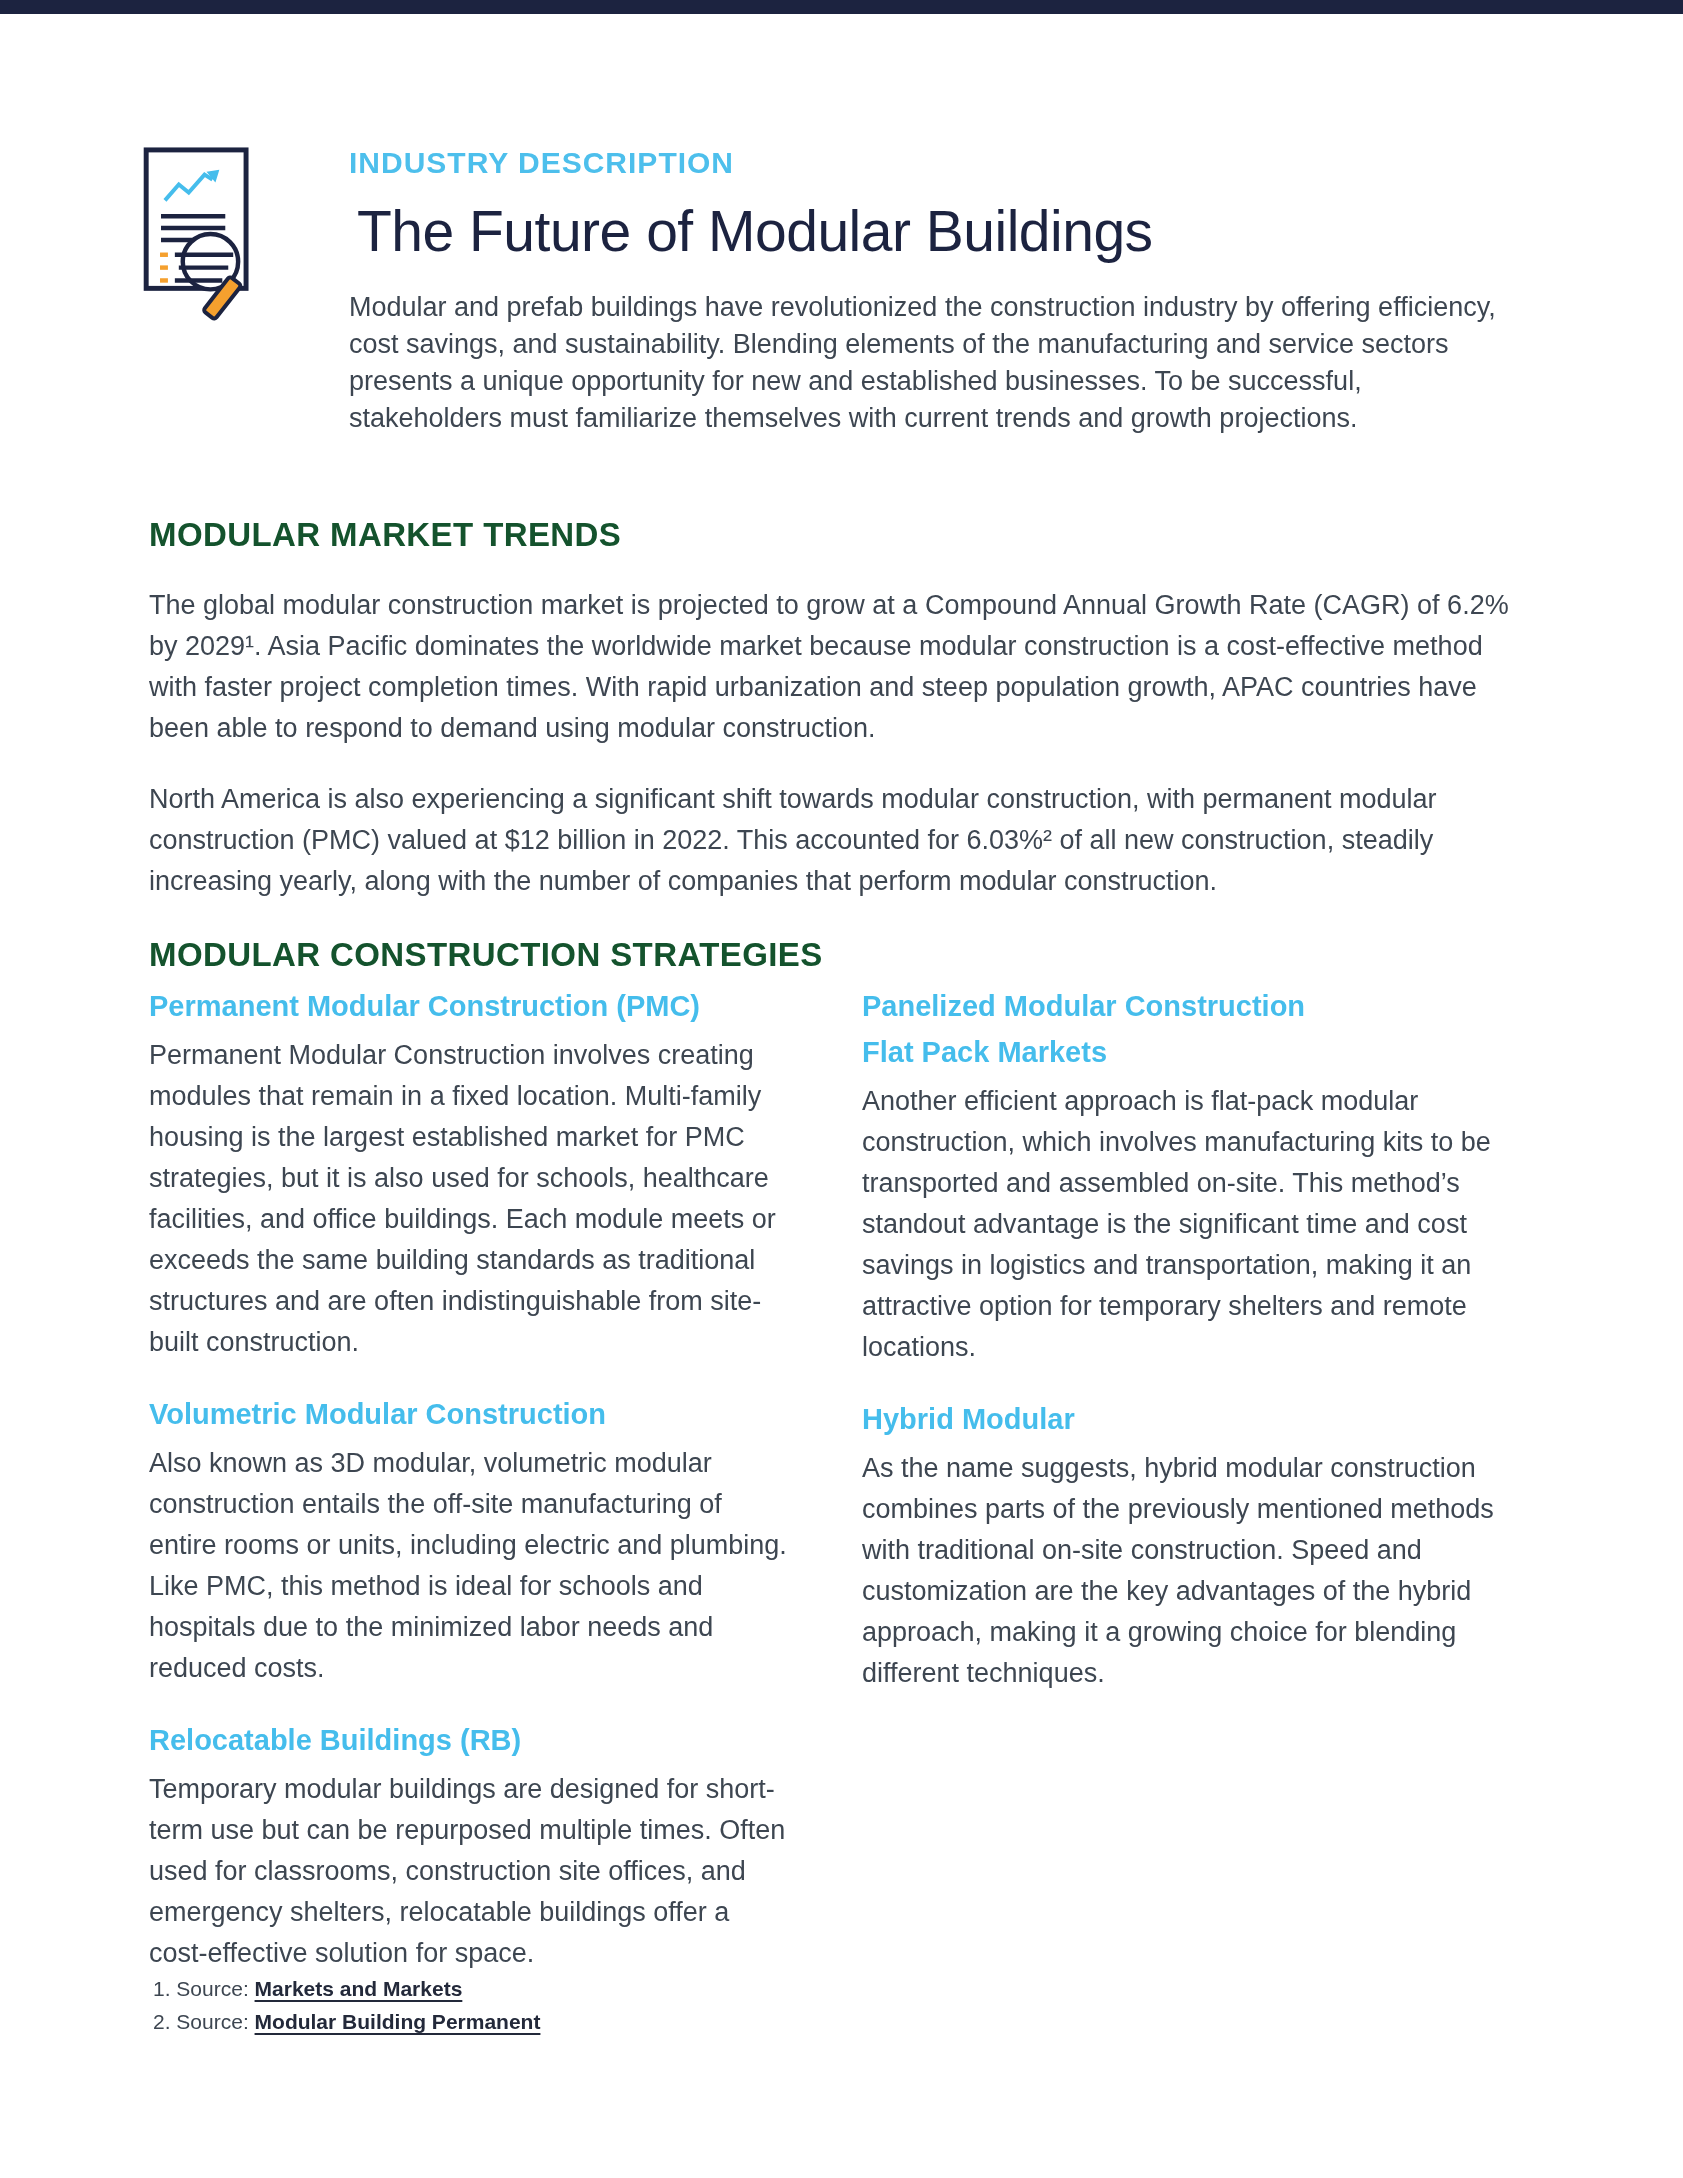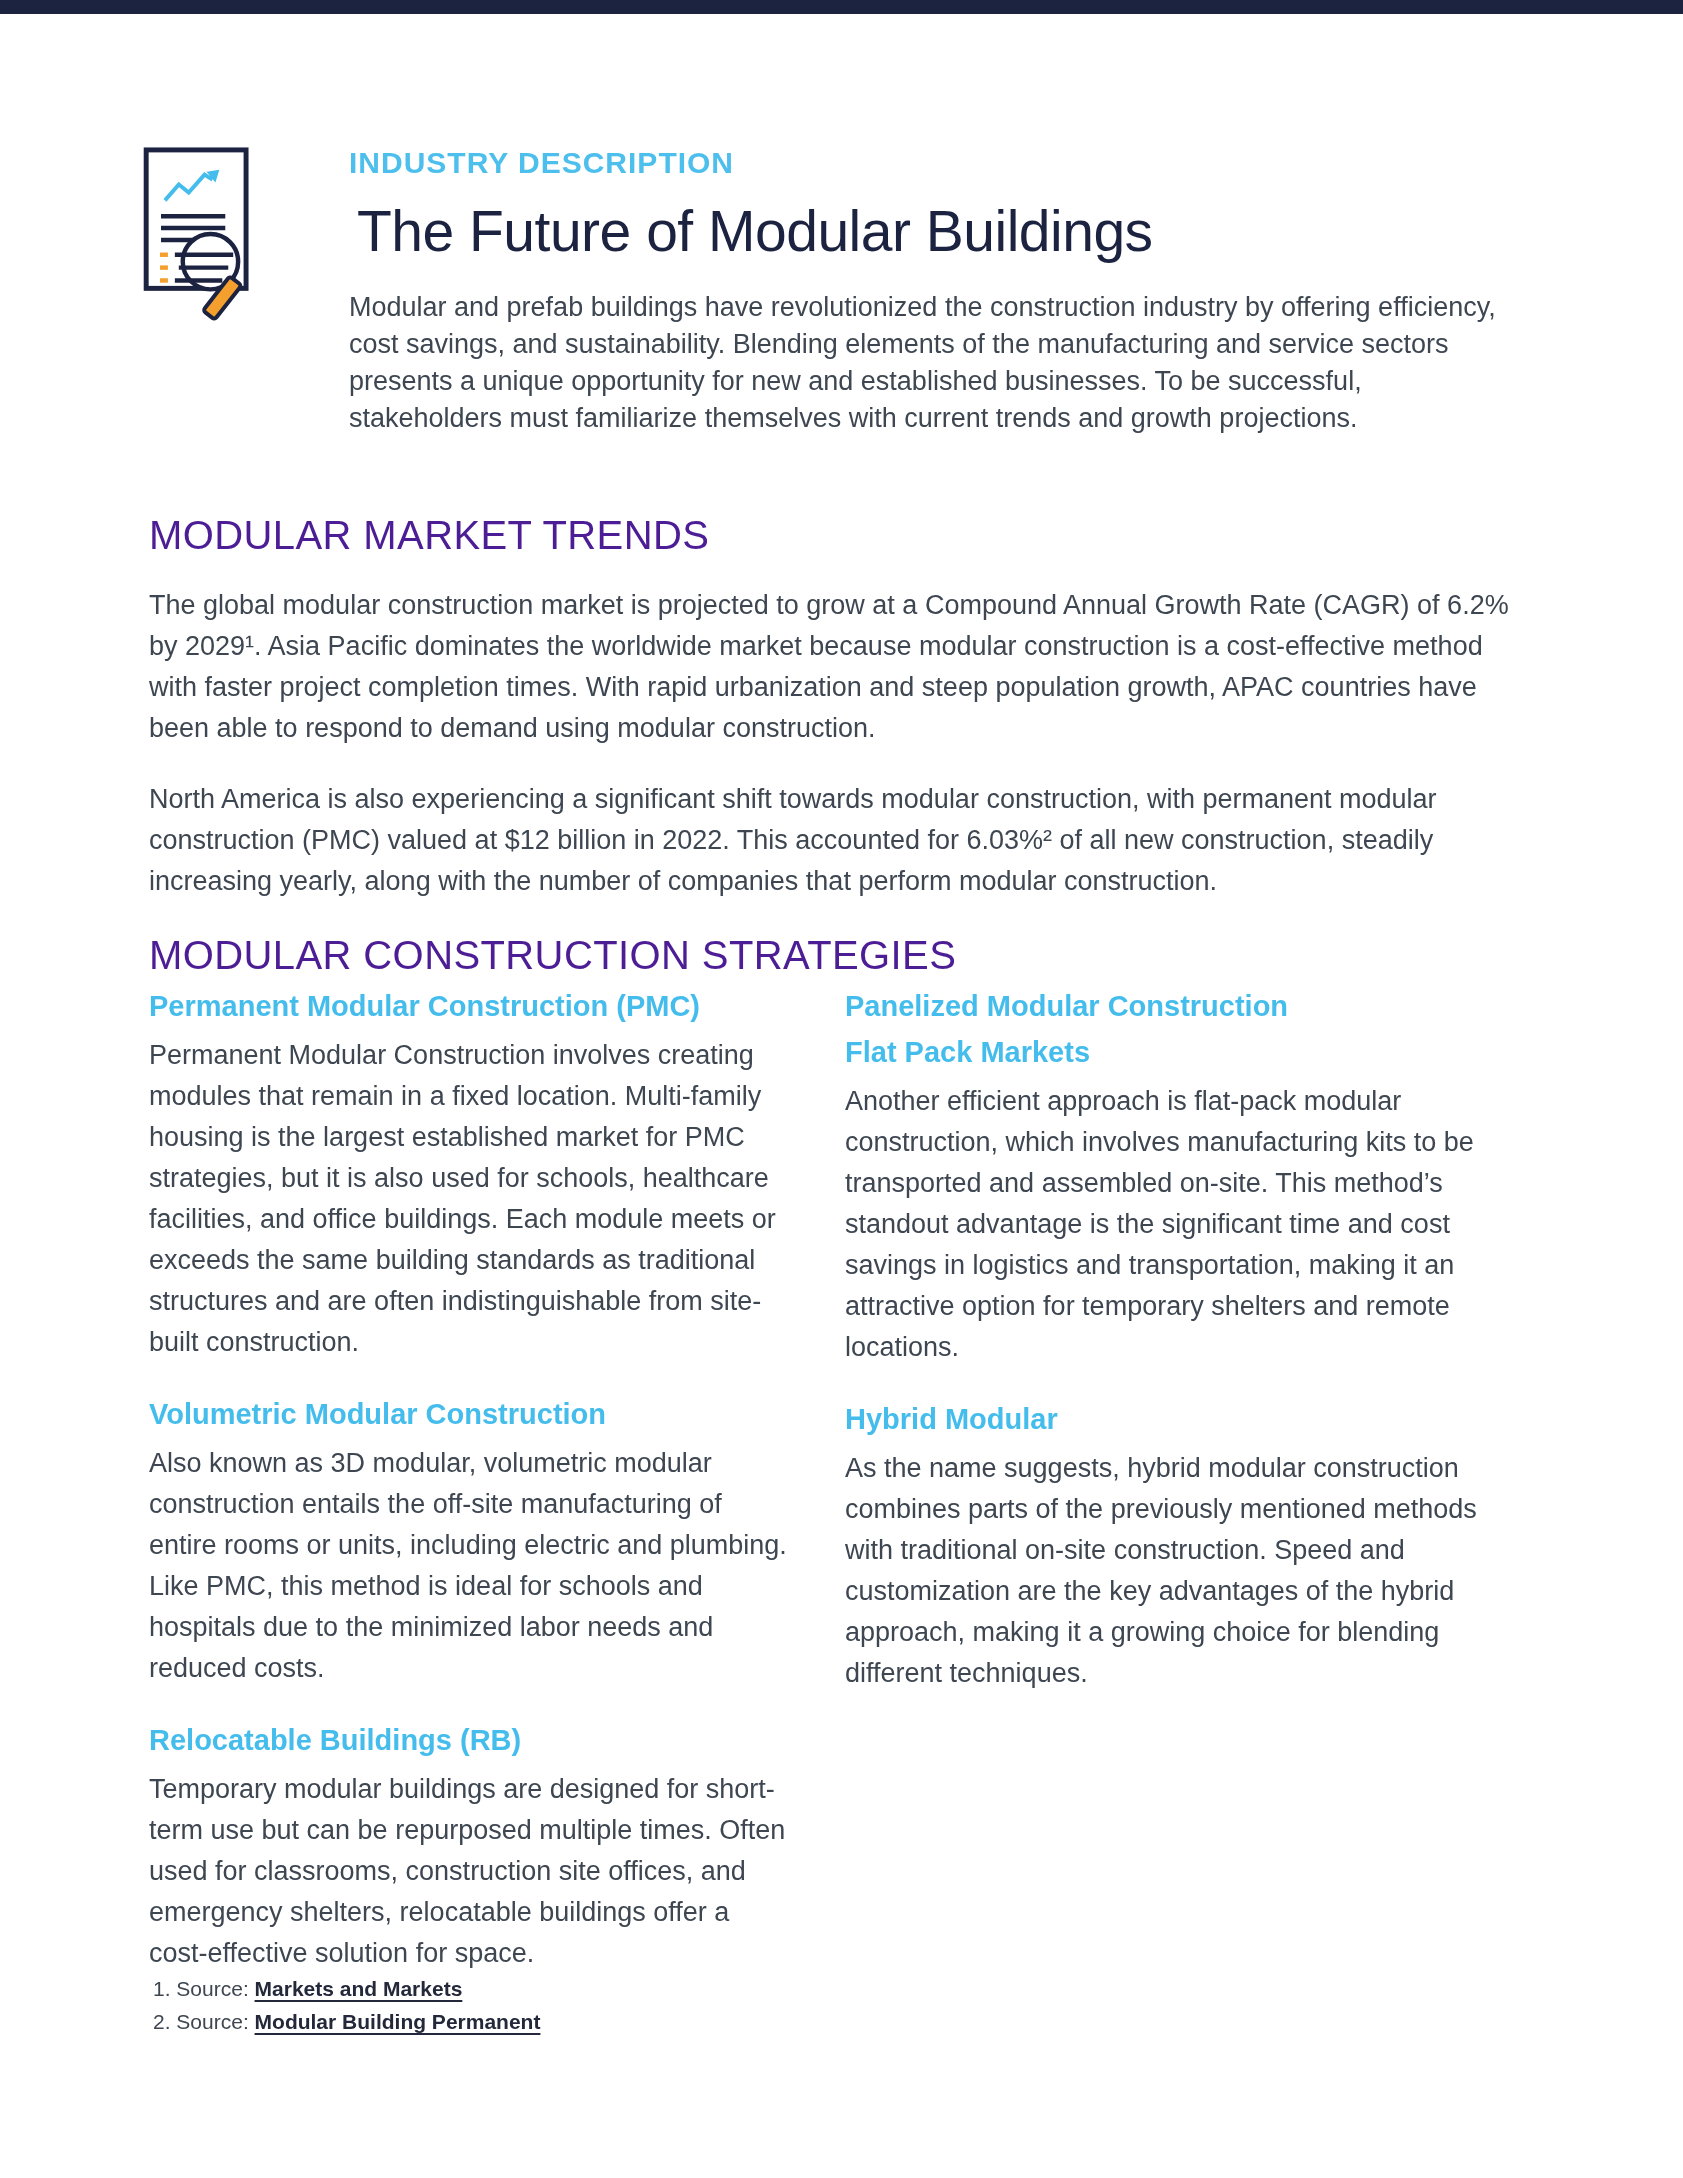--- a/index.html
+++ b/index.html
@@ -31,30 +31,30 @@
   }
   .intro {
     margin:25px 0 0 0;
     font-size:27px; line-height:37px; color:#3d4651;
     width:1173px;
   }
   
   .main { position:absolute; left:149px; top:515px; width:1386px; }
   .section-heading {
     margin:0;
-    font-size:40px; font-weight:400; letter-spacing:0.4px;
-    color:#4c1d95; line-height:40px;
+    font-size:33px; font-weight:700; letter-spacing:0.4px;
+    color:#14532d; line-height:40px;
   }
   .trends-p { margin:30px 0 0 0; font-size:27px; line-height:41px; width:1384px; }
   .strategies-heading { margin-top:33px; }
   .columns {
     margin-top:14px;
     display:grid;
     grid-template-columns:642px 661px;
-    column-gap:54px;
+    column-gap:71px;
     align-items:start;
   }
   .sub-title {
     margin:0 0 12px 0;
     font-size:29px; font-weight:bold;
     color:#45bdec; line-height:34px;
   }
   .sub-body { margin:0 0 34px 0; font-size:27px; line-height:41px; }
   
   .footnotes { position:absolute; left:153px; top:1972px; }

